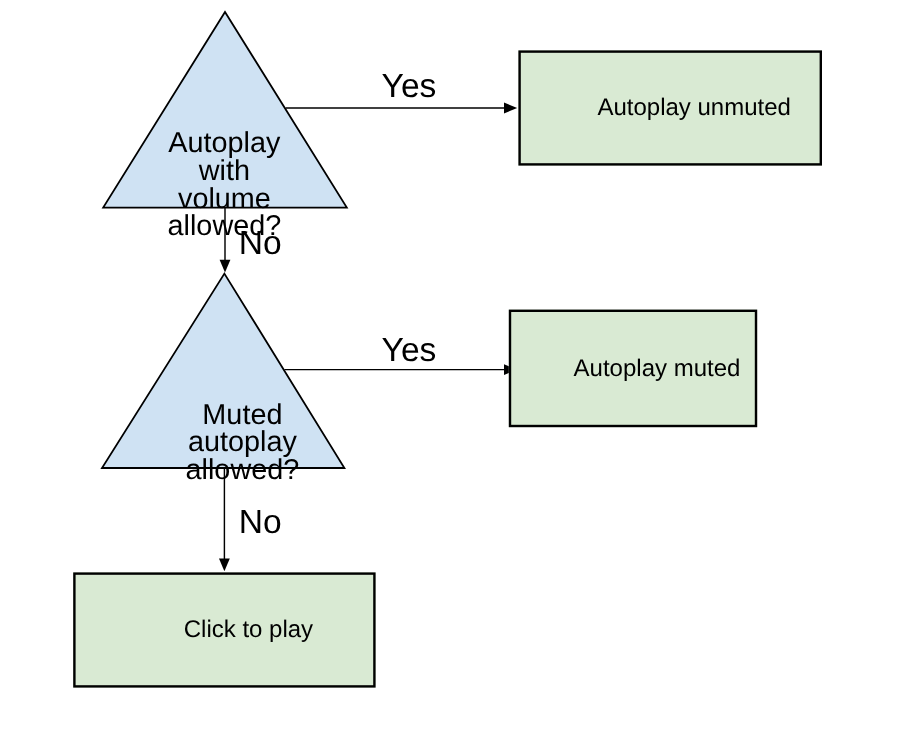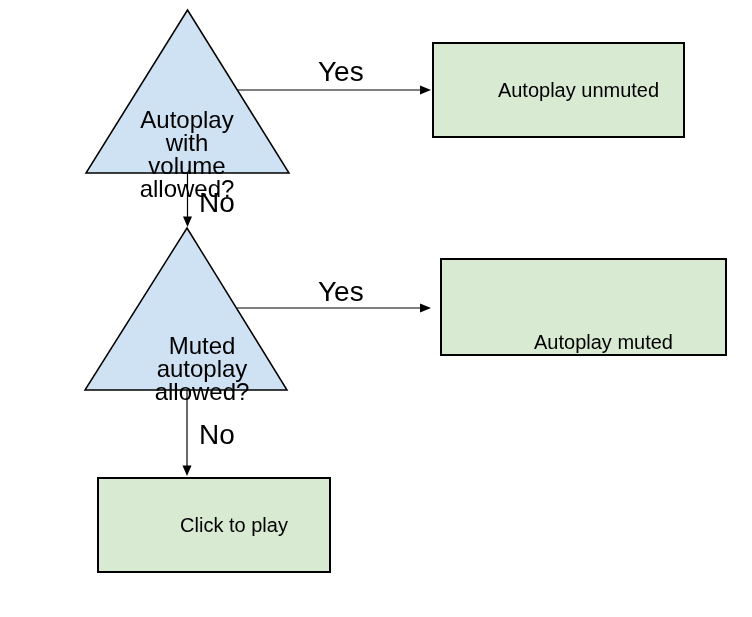--- a/index.html
+++ b/index.html
@@ -51,22 +51,22 @@
     background: var(--outcome-fill);
     border: 2px solid var(--outcome-stroke);
     display: flex;
     align-items: center;
     justify-content: center;
     font-size: 20px;
     text-align: center;
     padding-left: 40px;
   }
   .box1 { left: 432px; top: 42px;  width: 253px; height: 96px; }
-  .box2 { left: 440px; top: 258px; width: 287px; height: 98px; align-items: flex-end; }
-  .box3 { left: 61px;  top: 477px; width: 234px; height: 96px; margin-left: 36px; }
+  .box2 { left: 424px; top: 258px; width: 207px; height: 98px; }
+  .box3 { left: 61px;  top: 477px; width: 252px; height: 96px; }
 
   .edge-label {
     position: absolute;
     font-size: 28px;
     line-height: 1;
   }
   .yes1 { left: 318px; top: 58px; }
   .no1  { left: 199px; top: 189px; }
   .yes2 { left: 318px; top: 278px; }
   .no2  { left: 199px; top: 421px; }

